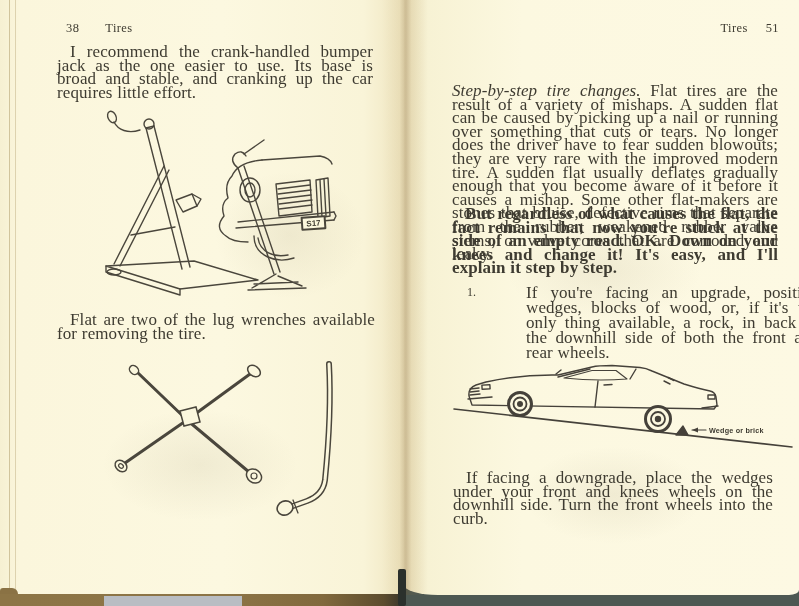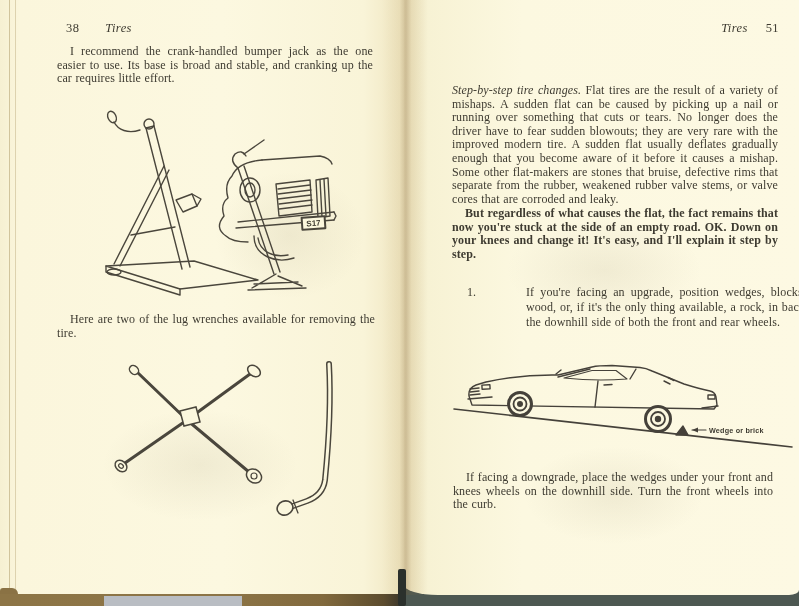--- a/index.html
+++ b/index.html
@@ -14,25 +14,25 @@
   .edge-lines{position:absolute;left:9px;top:0;width:5px;height:594px;
     border-left:1px solid rgba(178,158,108,.55);border-right:1px solid rgba(178,158,108,.4);}
   .spine{position:absolute;left:382px;top:0;width:46px;height:595px;pointer-events:none;
     background:linear-gradient(90deg,rgba(150,110,55,0) 0%,rgba(150,110,55,.08) 38%,rgba(115,82,38,.26) 52%,rgba(150,115,60,.10) 64%,rgba(150,110,55,0) 100%);}
   .band-brown{position:absolute;left:0;top:594px;width:404px;height:12px;
     background:linear-gradient(90deg,#8d7546 0%,#8c7446 56%,#81693d 80%,#5c4c2e 95%,#37342a 100%);}
   .band-notch{position:absolute;left:0;top:588px;width:18px;height:10px;background:#8a7244;border-radius:3px 6px 0 0;}
   .band-gray{position:absolute;left:104px;top:596px;width:138px;height:10px;background:#b9bdc3;}
   .spine-foot{position:absolute;left:398px;top:569px;width:8px;height:37px;background:#2b302c;border-radius:2px;}
   .header{position:absolute;font-size:12.5px;letter-spacing:.4px;}
-  .runhead{font-style:italic;}
+  .runhead{}
   .pagenum{font-style:normal;}
   .hdr-left .pagenum{margin-right:26px;}
   .hdr-right .runhead{margin-right:18px;}
-  .body{position:absolute;margin:0;font-size:12px;line-height:13.6px;text-align:justify;
+  .body{position:absolute;margin:0;font-size:17px;line-height:13.6px;text-align:justify;
         letter-spacing:.1px;word-spacing:.4px;}
   .indent{text-indent:13px;}
   .step-num{position:absolute;font-size:12px;line-height:15px;}
   .step-text{line-height:15px;margin-left:40px;}
   .illus{position:absolute;}
   .ghost{position:absolute;pointer-events:none;border-radius:50%;
     background:radial-gradient(closest-side,rgba(134,120,84,.10),rgba(134,120,84,0) 75%);}
   svg text{font-family:"Liberation Sans",sans-serif;}
 </style>
 </head>
@@ -85,21 +85,21 @@
         <path d="M176,64 L212,170"></path>
         <path d="M182,62 L218,168"></path>
         <path d="M176,64 Q167,57 173,50 Q180,45 184,52"></path>
         <path d="M182,50 L202,36"></path>
         <path d="M214,170 L190,184 M216,172 L240,182 M186,186 L244,184 M192,180 L236,178"></path>
         <rect x="240" y="113" width="23" height="12" fill="#fbf7dd" stroke-width="2" transform="rotate(-4 251 119)"></rect>
       </g>
       <text x="251.5" y="122" font-size="8" font-weight="bold" fill="#3e3b31" text-anchor="middle" transform="rotate(-4 251 119)">S17</text>
     </svg>
 
-    <p class="body indent" style="left:57px;top:313px;width:318px;">Here are two of the lug wrenches available for removing the tire.</p>
+    <p class="body indent" style="left:57px;top:313px;width:318px;">Flat are two of the lug wrenches available for removing the tire.</p>
 
     <svg class="illus" style="left:45px;top:358px;" width="352" height="168" viewBox="0 0 352 168">
       <g stroke="#4a463c" stroke-linecap="round" fill="none">
         <path d="M142,62 L92,14" stroke-width="3"></path>
         <path d="M142,62 L205,16" stroke-width="3"></path>
         <path d="M142,62 L80,105" stroke-width="3"></path>
         <path d="M142,62 L204,114" stroke-width="3"></path>
         <path d="M135,53 L151,49 L155,64 L139,68 Z" stroke-width="1.5" fill="#fbf7dd"></path>
         <ellipse cx="89" cy="12" rx="5" ry="4" transform="rotate(42 89 12)" stroke-width="1.5" fill="#fbf7dd"></ellipse>
         <ellipse cx="209" cy="13" rx="7" ry="5" transform="rotate(38 209 13)" stroke-width="1.5" fill="#fbf7dd"></ellipse>

